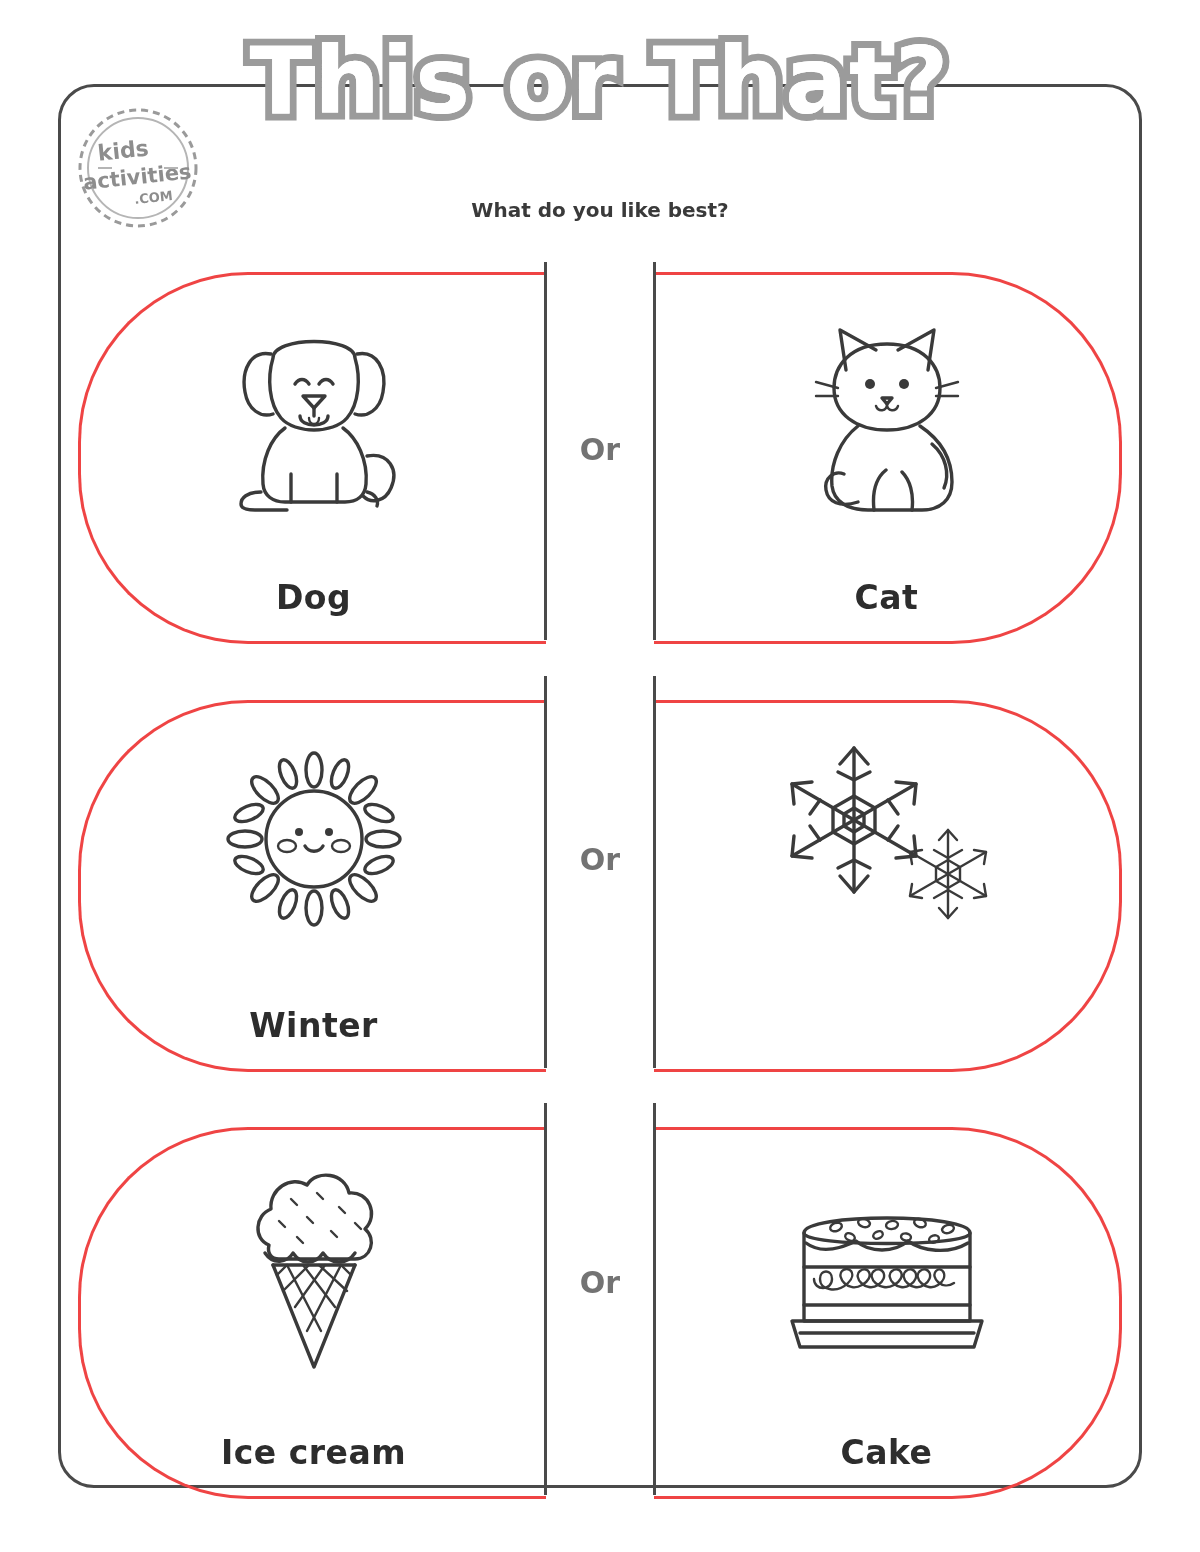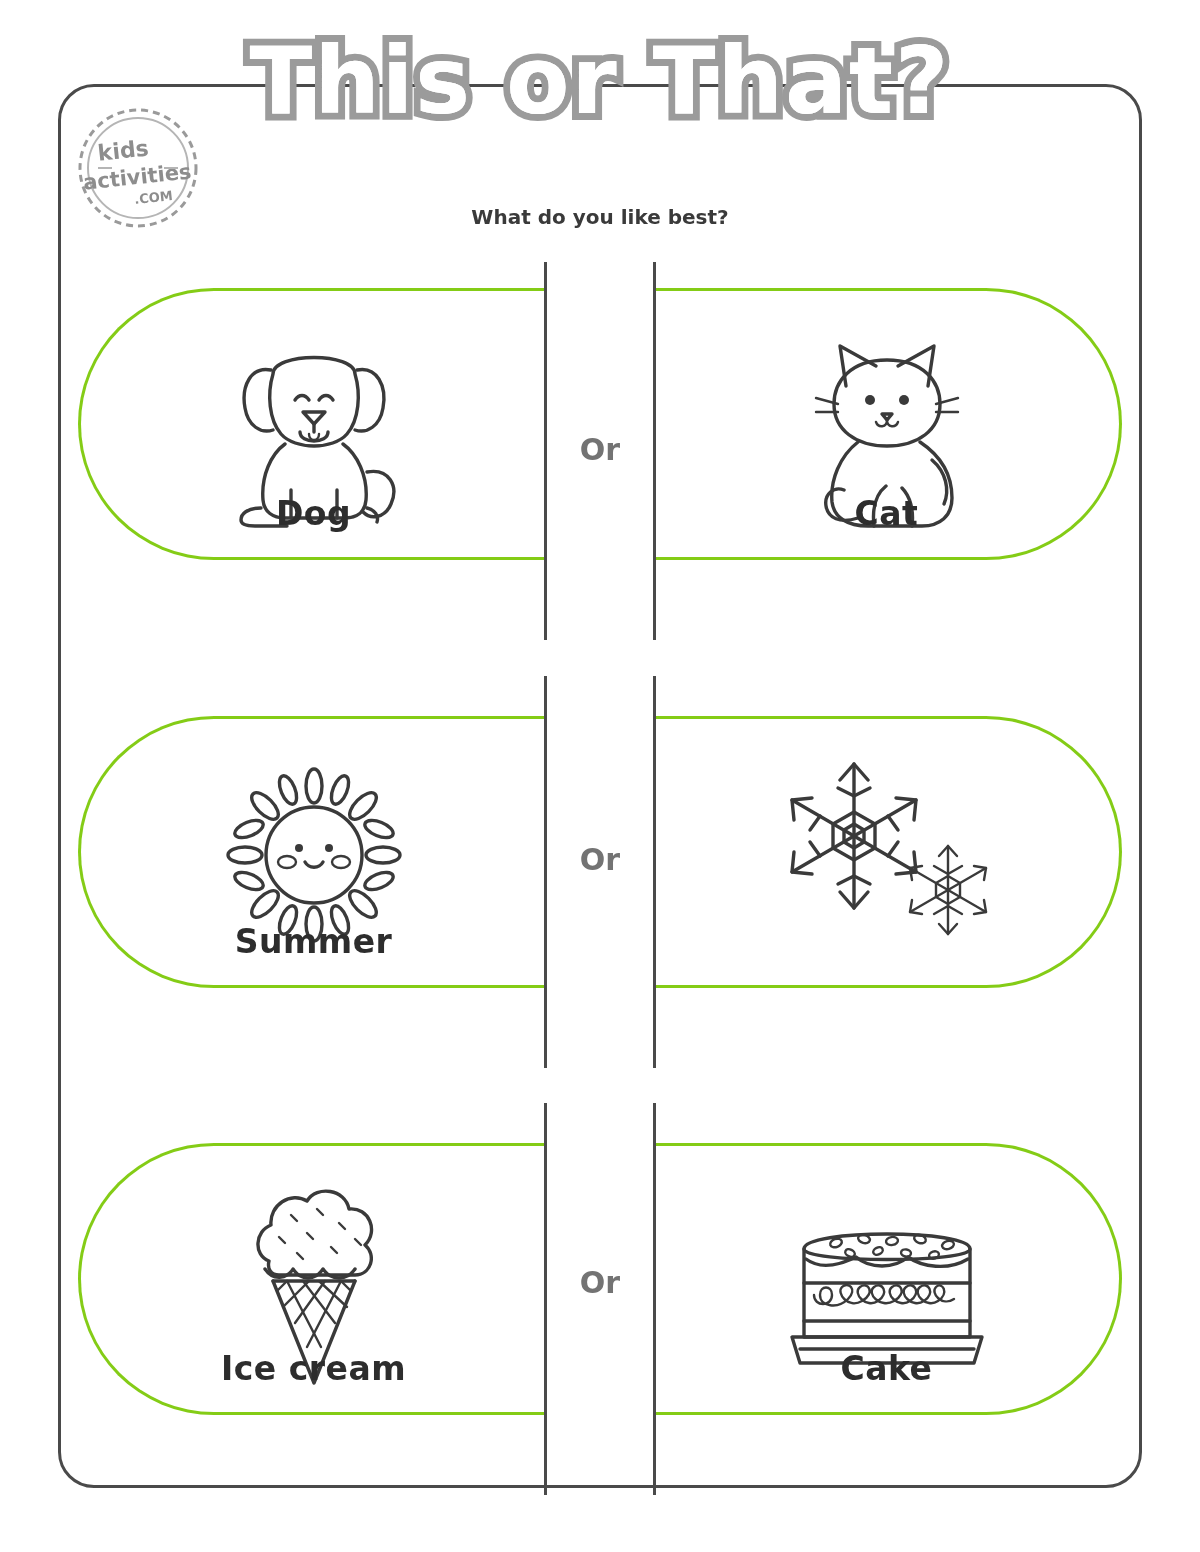--- a/index.html
+++ b/index.html
@@ -80,40 +80,39 @@
   .subtitle {
     position: absolute;
     left: 0;
     top: 198px;
     width: 1200px;
     text-align: center;
     font-size: 20px;
     font-weight: bold;
     color: #3a3a3a;
     z-index: 6;
-    margin-top: 7px;
   }
 
   
   .row {
     position: absolute;
     left: 78px;
     width: 1044px;
     height: 340px;
   }
   .row-1 { top: 272px; }
   .row-2 { top: 700px; }
   .row-3 { top: 1127px; }
 
   .capsule {
     position: absolute;
-    top: 16px;
+    top: 0;
     width: 468px;
-    height: 272px;
-    border: 3px solid #84cc16;
+    height: 372px;
+    border: 3px solid #ef4444;
     box-sizing: border-box;
   }
   .capsule-left {
     left: 0;
     border-radius: 170px 0 0 170px;
     border-right: none;
   }
   .capsule-right {
     right: 0;
     border-radius: 0 170px 170px 0;
@@ -301,21 +300,21 @@
             <ellipse cx="180" cy="89" rx="15" ry="7" transform="rotate(22 180 89)"></ellipse>
             <ellipse cx="180" cy="141" rx="15" ry="7" transform="rotate(-22 180 141)"></ellipse>
             <ellipse cx="141" cy="180" rx="7" ry="15" transform="rotate(-22 141 180)"></ellipse>
             <ellipse cx="89" cy="180" rx="7" ry="15" transform="rotate(22 89 180)"></ellipse>
             <ellipse cx="50" cy="141" rx="15" ry="7" transform="rotate(22 50 141)"></ellipse>
             <ellipse cx="50" cy="89" rx="15" ry="7" transform="rotate(-22 50 89)"></ellipse>
             <ellipse cx="89" cy="50" rx="7" ry="15" transform="rotate(-22 89 50)"></ellipse>
           </g>
         </svg>
       </div>
-      <div class="opt-label">Summer</div>
+      <div class="opt-label">Winter</div>
     </div>
 
     <div class="capsule capsule-right">
       <div class="art">
         <svg width="250" height="230" viewBox="0 0 250 230">
 
           <g transform="translate(92,96)">
             <g class="ink">
               <path d="M0 -72 L0 72"></path>
               <path d="M-62 -36 L62 36"></path>

